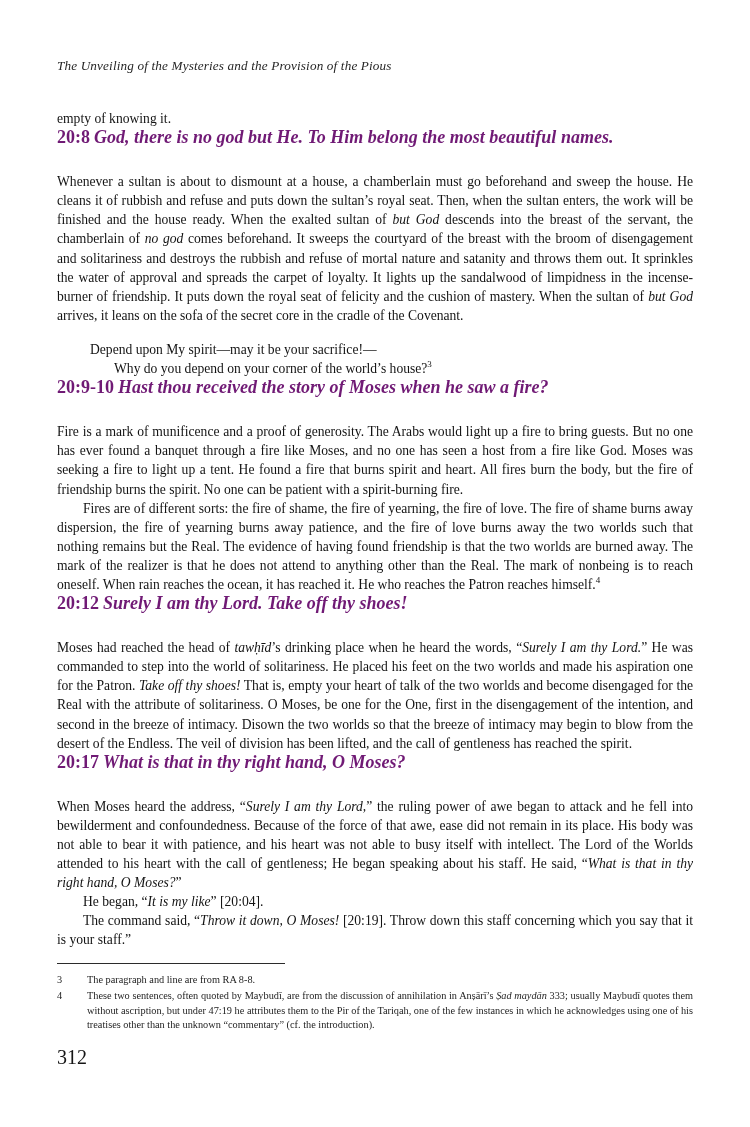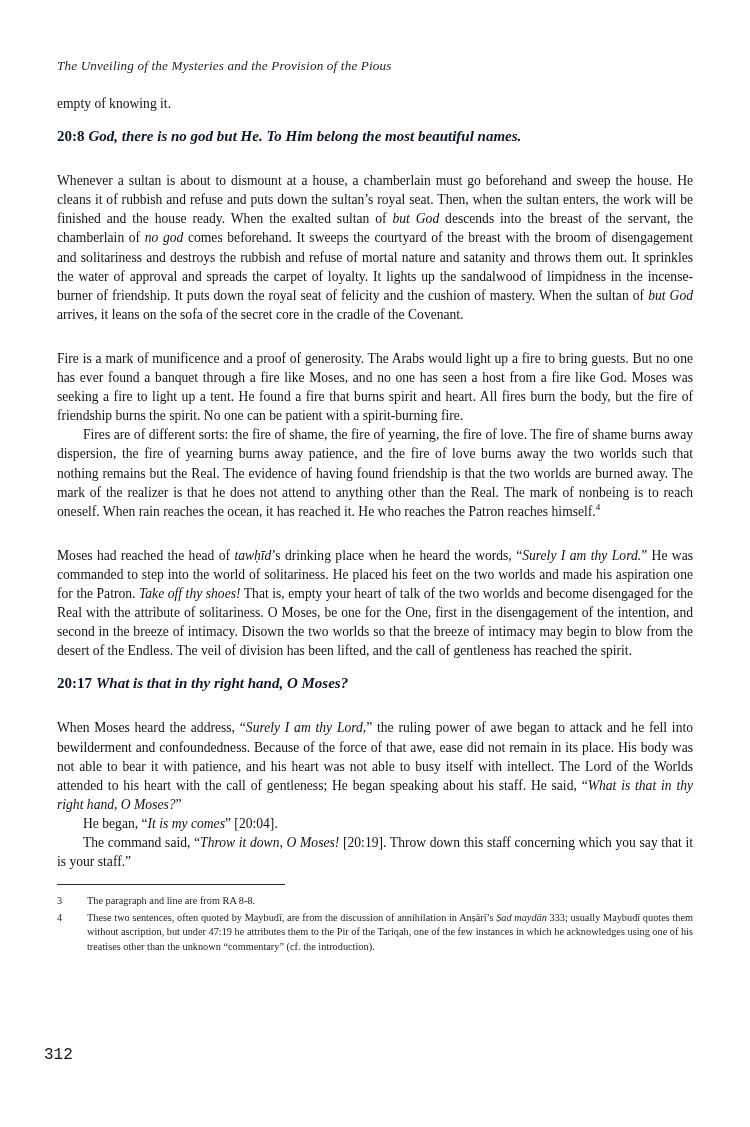--- a/index.html
+++ b/index.html
@@ -36,35 +36,35 @@
   p.body {
     font-size: 13.6px;
     line-height: 19.1px;
     text-align: justify;
     text-justify: inter-word;
     margin: 0;
     color: #131313;
     hyphens: manual;
   }
   p.first-after-head {
-    margin-top: 20px;
+    margin-top: 35px;
   }
   p.para-gap {
     margin-top: 25px;
   }
   p.indent {
     text-indent: 26px;
   }
 
   
   .verse-head {
-    font-size: 15px;
+    font-size: 18px;
     line-height: 19.1px;
-    margin-top: 14px;
-    color: #0f172a;
+    margin-top: 0;
+    color: #701a75;
   }
   .verse-head .ref {
     font-weight: bold;
   }
   .verse-head .quran {
     font-style: italic;
     font-weight: bold;
     margin-left: 4px;
   }
 
@@ -108,59 +108,68 @@
     position: absolute;
     left: 0;
     top: 0;
     width: 20px;
     text-align: left;
   }
 
   
   .folio {
     position: absolute;
-    left: 44px;
+    left: 57px;
     top: 1046px;
-    font-size: 16px;
+    font-size: 20px;
     color: #151515;
-    font-family: Liberation Mono, monospace;
   }
 </style>
 </head>
 <body>
 
 <div class="page">
   <div class="content">
 
     <div class="running-head">The Unveiling of the Mysteries and the Provision of the Pious</div>
 
     <p class="body first-after-head">empty of knowing it.</p>
 
     <div class="verse-head">
       <span class="ref">20:8</span><span class="quran">God, there is no god but He.  To Him belong the most beautiful names.</span>
     </div>
 
     <p class="body para-gap"><span>Whenever a sultan is about to dismount at a house, a chamberlain must go beforehand and sweep the house.  He cleans it of rubbish and refuse and puts down the sultan’s royal seat.  Then, when the sultan enters, the work will be finished and the house ready.  When the exalted sultan of </span><em>but God</em><span> descends into the breast of the servant, the chamberlain of </span><em>no god</em><span> comes beforehand. It sweeps the courtyard of the breast with the broom of disengagement and solitariness and destroys the rubbish and refuse of mortal nature and satanity and throws them out.  It sprinkles the water of approval and spreads the carpet of loyalty. It lights up the sandalwood of limpidness in the incense-burner of friendship.  It puts down the royal seat of felicity and the cushion of mastery.  When the sultan of </span><em>but God</em><span> arrives, it leans on the sofa of the secret core in the cradle of the Covenant.</span></p>
 
+    <div class="poem">
+      <div class="line1">Depend upon My spirit—may it be your sacrifice!—</div>
+      <div class="line2"><span>Why do you depend on your corner of the world’s house?</span><span class="sup">3</span></div>
+    </div>
 
+    <div class="verse-head">
+      <span class="ref">20:9-10</span><span class="quran">Hast thou received the story of Moses when he saw a fire?</span>
+    </div>
 
     <p class="body para-gap">Fire is a mark of munificence and a proof of generosity.  The Arabs would light up a fire to bring guests. But no one has ever found a banquet through a fire like Moses, and no one has seen a host from a fire like God.  Moses was seeking a fire to light up a tent. He found a fire that burns spirit and heart. All fires burn the body, but the fire of friendship burns the spirit.  No one can be patient with a spirit-burning fire.</p>
 
     <p class="body indent"><span>Fires are of different sorts: the fire of shame, the fire of yearning, the fire of love.  The fire of shame burns away dispersion, the fire of yearning burns away patience, and the fire of love burns away the two worlds such that nothing remains but the Real.  The evidence of having found friendship is that the two worlds are burned away.  The mark of the realizer is that he does not attend to anything other than the Real.  The mark of nonbeing is to reach oneself.  When rain reaches the ocean, it has reached it.  He who reaches the Patron reaches himself.</span><span class="sup">4</span></p>
 
+    <div class="verse-head">
+      <span class="ref">20:12</span><span class="quran">Surely I am thy Lord.  Take off thy shoes!</span>
+    </div>
 
     <p class="body para-gap"><span>Moses had reached the head of </span><em>tawḥīd</em><span>’s drinking place when he heard the words, “</span><em>Surely I am thy Lord.</em><span>”  He was commanded to step into the world of solitariness.  He placed his feet on the two worlds and made his aspiration one for the Patron.  </span><em>Take off thy shoes!</em><span>  That is, empty your heart of talk of the two worlds and become disengaged for the Real with the attribute of solitariness.  O Moses, be one for the One, first in the disengagement of the intention, and second in the breeze of intimacy.  Disown the two worlds so that the breeze of intimacy may begin to blow from the desert of the Endless.  The veil of division has been lifted, and the call of gentleness has reached the spirit.</span></p>
 
     <div class="verse-head">
       <span class="ref">20:17</span><span class="quran">What is that in thy right hand, O Moses?</span>
     </div>
 
     <p class="body para-gap"><span>When Moses heard the address, “</span><em>Surely I am thy Lord,</em><span>” the ruling power of awe began to attack and he fell into bewilderment and confoundedness.  Because of the force of that awe, ease did not remain in its place.  His body was not able to bear it with patience, and his heart was not able to busy itself with intellect.  The Lord of the Worlds attended to his heart with the call of gentleness; He began speaking about his staff.  He said, “</span><em>What is that in thy right hand, O Moses?</em><span>”</span></p>
 
-    <p class="body indent"><span>He began, “</span><em>It is my comes</em><span>” [20:04].</span></p>
+    <p class="body indent"><span>He began, “</span><em>It is my like</em><span>” [20:04].</span></p>
 
     <p class="body indent"><span>The command said, “</span><em>Throw it down, O Moses!</em><span> [20:19].  Throw down this staff concerning which you say that it is your staff.”</span></p>
 
 
     <div class="fn-rule"></div>
 
     <div class="footnotes">
       <div class="footnote">
         <span class="fn-num">3</span><span>The paragraph and line are from RA 8-8.</span>
       </div>

